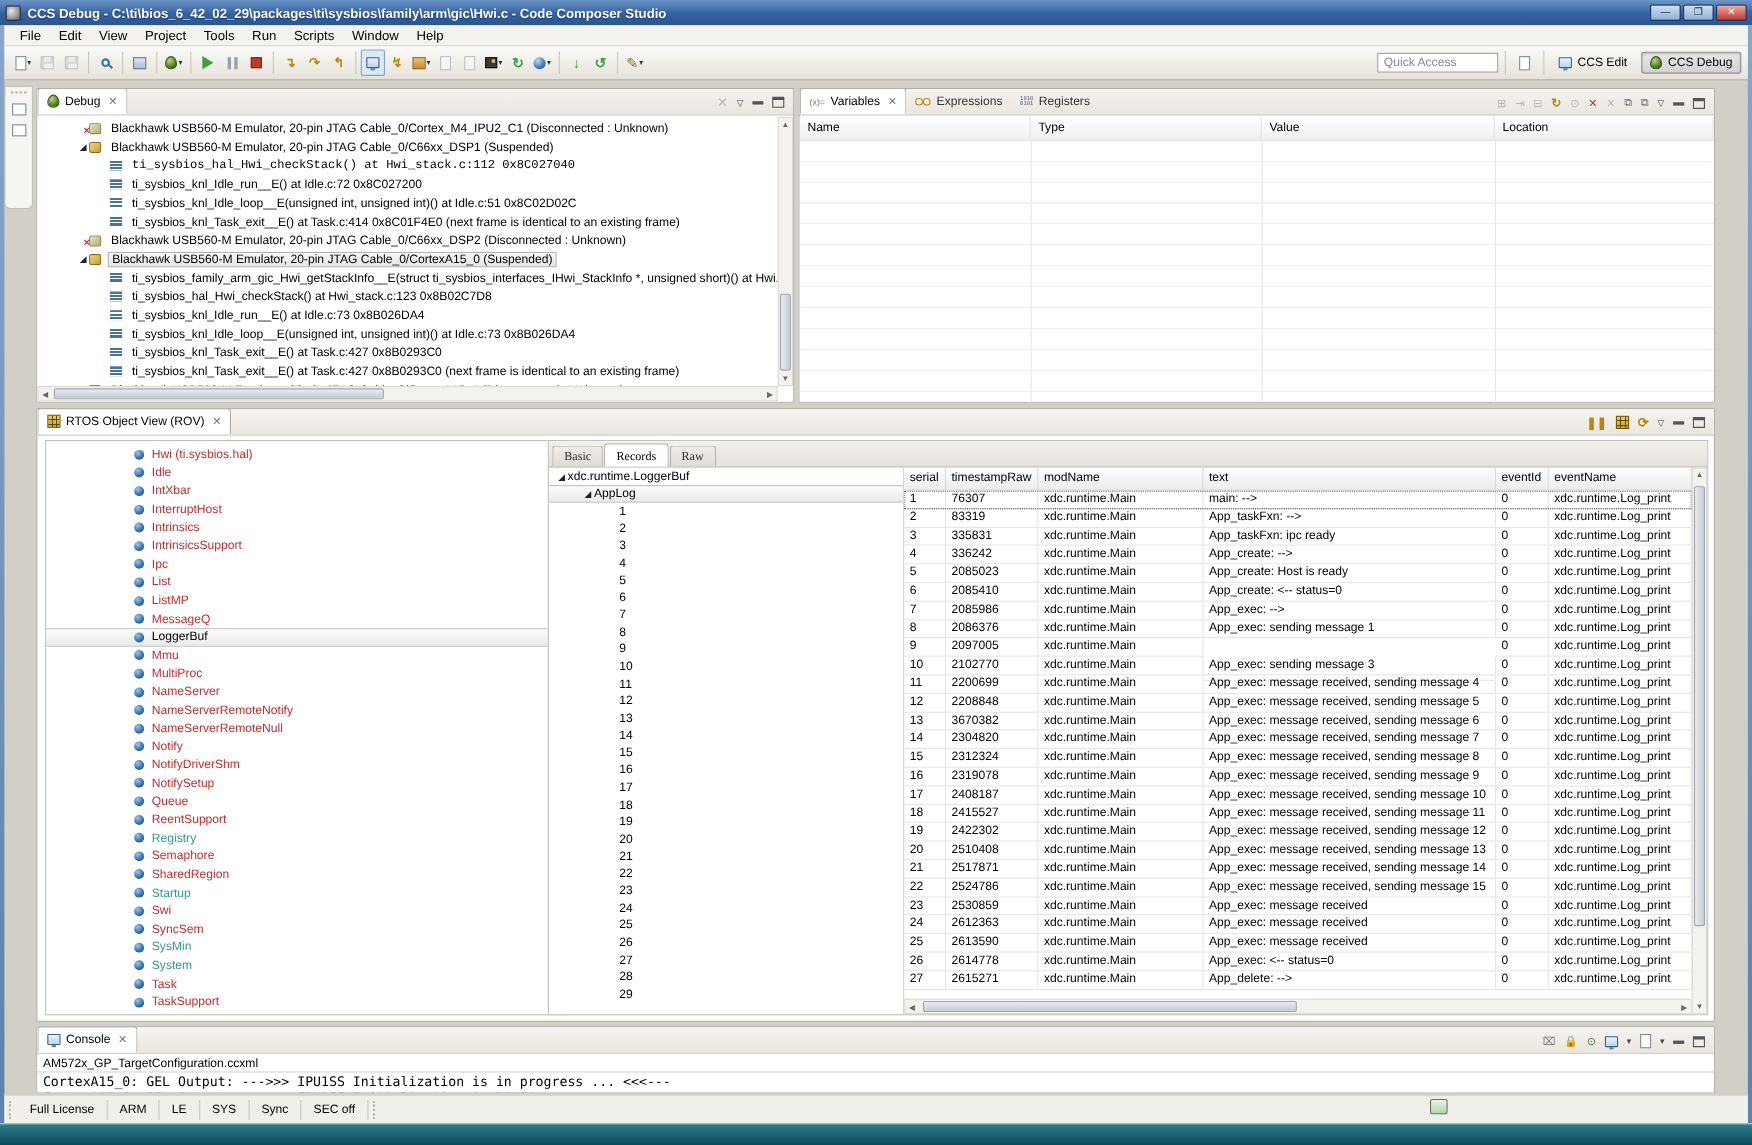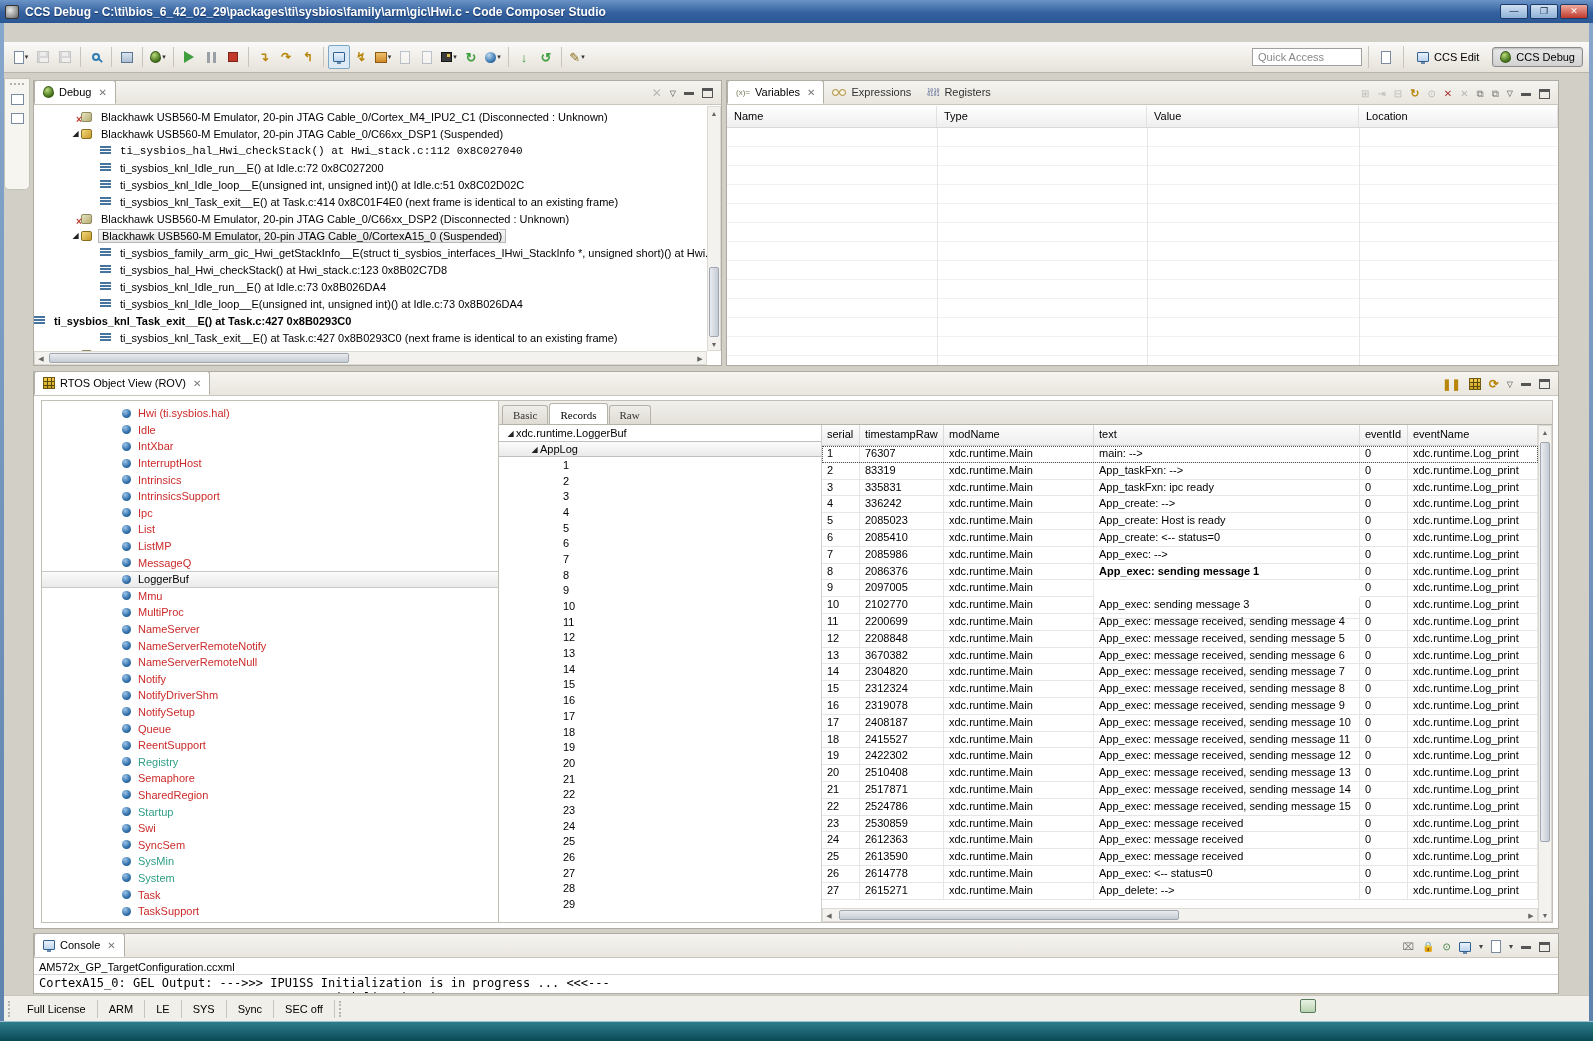--- a/index.html
+++ b/index.html
@@ -194,20 +194,31 @@
     <span class="title-text">CCS Debug - C:\ti\bios_6_42_02_29\packages\ti\sysbios\family\arm\gic\Hwi.c - Code Composer Studio</span>
     <span class="winbtns">
       <span class="wbtn">—</span>
       <span class="wbtn">❐</span>
       <span class="wbtn close">✕</span>
     </span>
   </div>
   <div class="edge l"></div>
   <div class="edge r"></div>
 
+  <div class="menubar" id="menubar">
+      <span class="mi">File</span>
+      <span class="mi">Edit</span>
+      <span class="mi">View</span>
+      <span class="mi">Project</span>
+      <span class="mi">Tools</span>
+      <span class="mi">Run</span>
+      <span class="mi">Scripts</span>
+      <span class="mi">Window</span>
+      <span class="mi">Help</span>
+    </div>
 
   <div class="toolbar">
     <span class="tbtn">
         <span class="i-page"></span>
         <span class="caret">▾</span>
       </span>
     <span class="tbtn dim">
         <span class="i-flp"></span>
       </span>
     <span class="tbtn dim">
@@ -376,21 +387,21 @@
             <span class="lbl">ti_sysbios_hal_Hwi_checkStack() at Hwi_stack.c:123 0x8B02C7D8</span>
           </div>
           <div class="trow" style="padding-left: 66px;">
             <span class="stackbars"></span>
             <span class="lbl">ti_sysbios_knl_Idle_run__E() at Idle.c:73 0x8B026DA4</span>
           </div>
           <div class="trow" style="padding-left: 66px;">
             <span class="stackbars"></span>
             <span class="lbl">ti_sysbios_knl_Idle_loop__E(unsigned int, unsigned int)() at Idle.c:73 0x8B026DA4</span>
           </div>
-          <div class="trow" style=" font-weight: bold;">
+          <div class="trow" style="padding-left: 66px;">
             <span class="stackbars"></span>
             <span class="lbl">ti_sysbios_knl_Task_exit__E() at Task.c:427 0x8B0293C0</span>
           </div>
           <div class="trow" style="padding-left: 66px;">
             <span class="stackbars"></span>
             <span class="lbl">ti_sysbios_knl_Task_exit__E() at Task.c:427 0x8B0293C0  (next frame is identical to an existing frame)</span>
           </div>
           <div class="trow" style="padding-left: 36px;">
             <span class="arrow"></span>
             <span class="tgt dis"></span>
@@ -721,21 +732,21 @@
               <span class="rtc" style="width: 84px;">2085986</span>
               <span class="rtc" style="width: 150px;">xdc.runtime.Main</span>
               <span class="rtc" style="width: 266px;">App_exec: --&gt;</span>
               <span class="rtc" style="width: 48px;">0</span>
               <span class="rtc" style="flex: 1 1 0%;">xdc.runtime.Log_print</span>
             </div>
             <div class="rtrow">
               <span class="rtc" style="width: 38px;">8</span>
               <span class="rtc" style="width: 84px;">2086376</span>
               <span class="rtc" style="width: 150px;">xdc.runtime.Main</span>
-              <span class="rtc" style="width: 266px; font-weight: bold;">App_exec: sending message 1</span>
+              <span class="rtc" style="width: 266px;">App_exec: sending message 1</span>
               <span class="rtc" style="width: 48px;">0</span>
               <span class="rtc" style="flex: 1 1 0%;">xdc.runtime.Log_print</span>
             </div>
             <div class="rtrow">
               <span class="rtc" style="width: 38px;">9</span>
               <span class="rtc" style="width: 84px;">2097005</span>
               <span class="rtc" style="width: 150px;">xdc.runtime.Main</span>
               <span class="rtc" style="width: 266px; margin-top: 36px;">App_exec: sending message 2</span>
               <span class="rtc" style="width: 48px;">0</span>
               <span class="rtc" style="flex: 1 1 0%;">xdc.runtime.Log_print</span>

